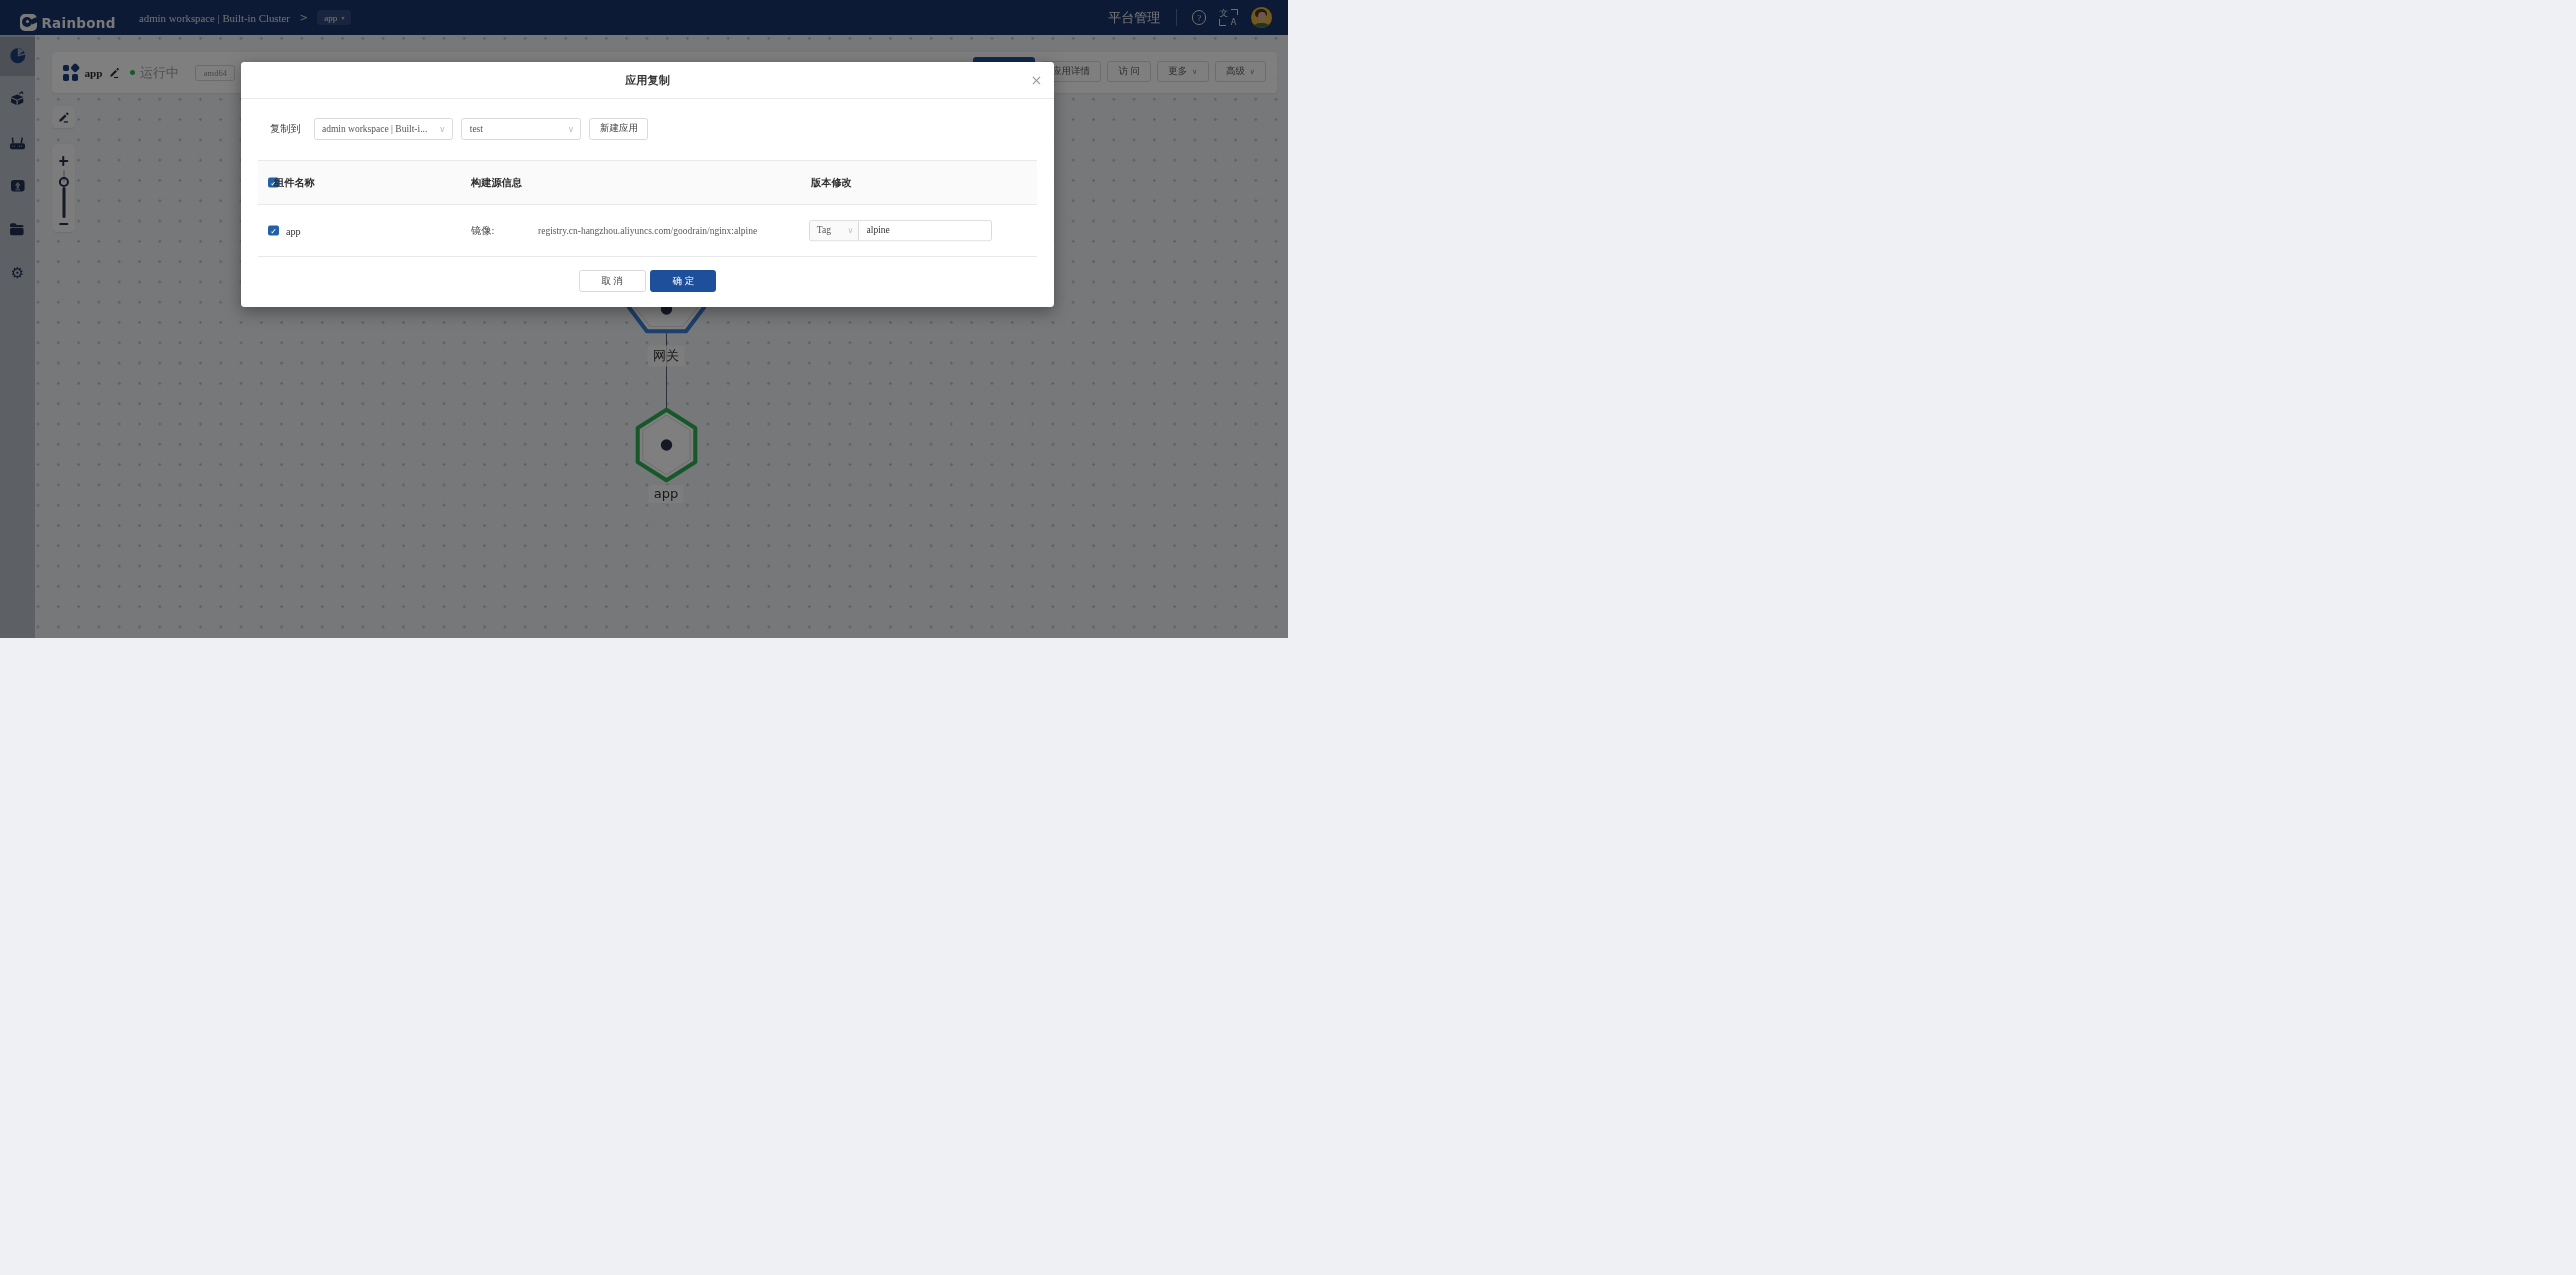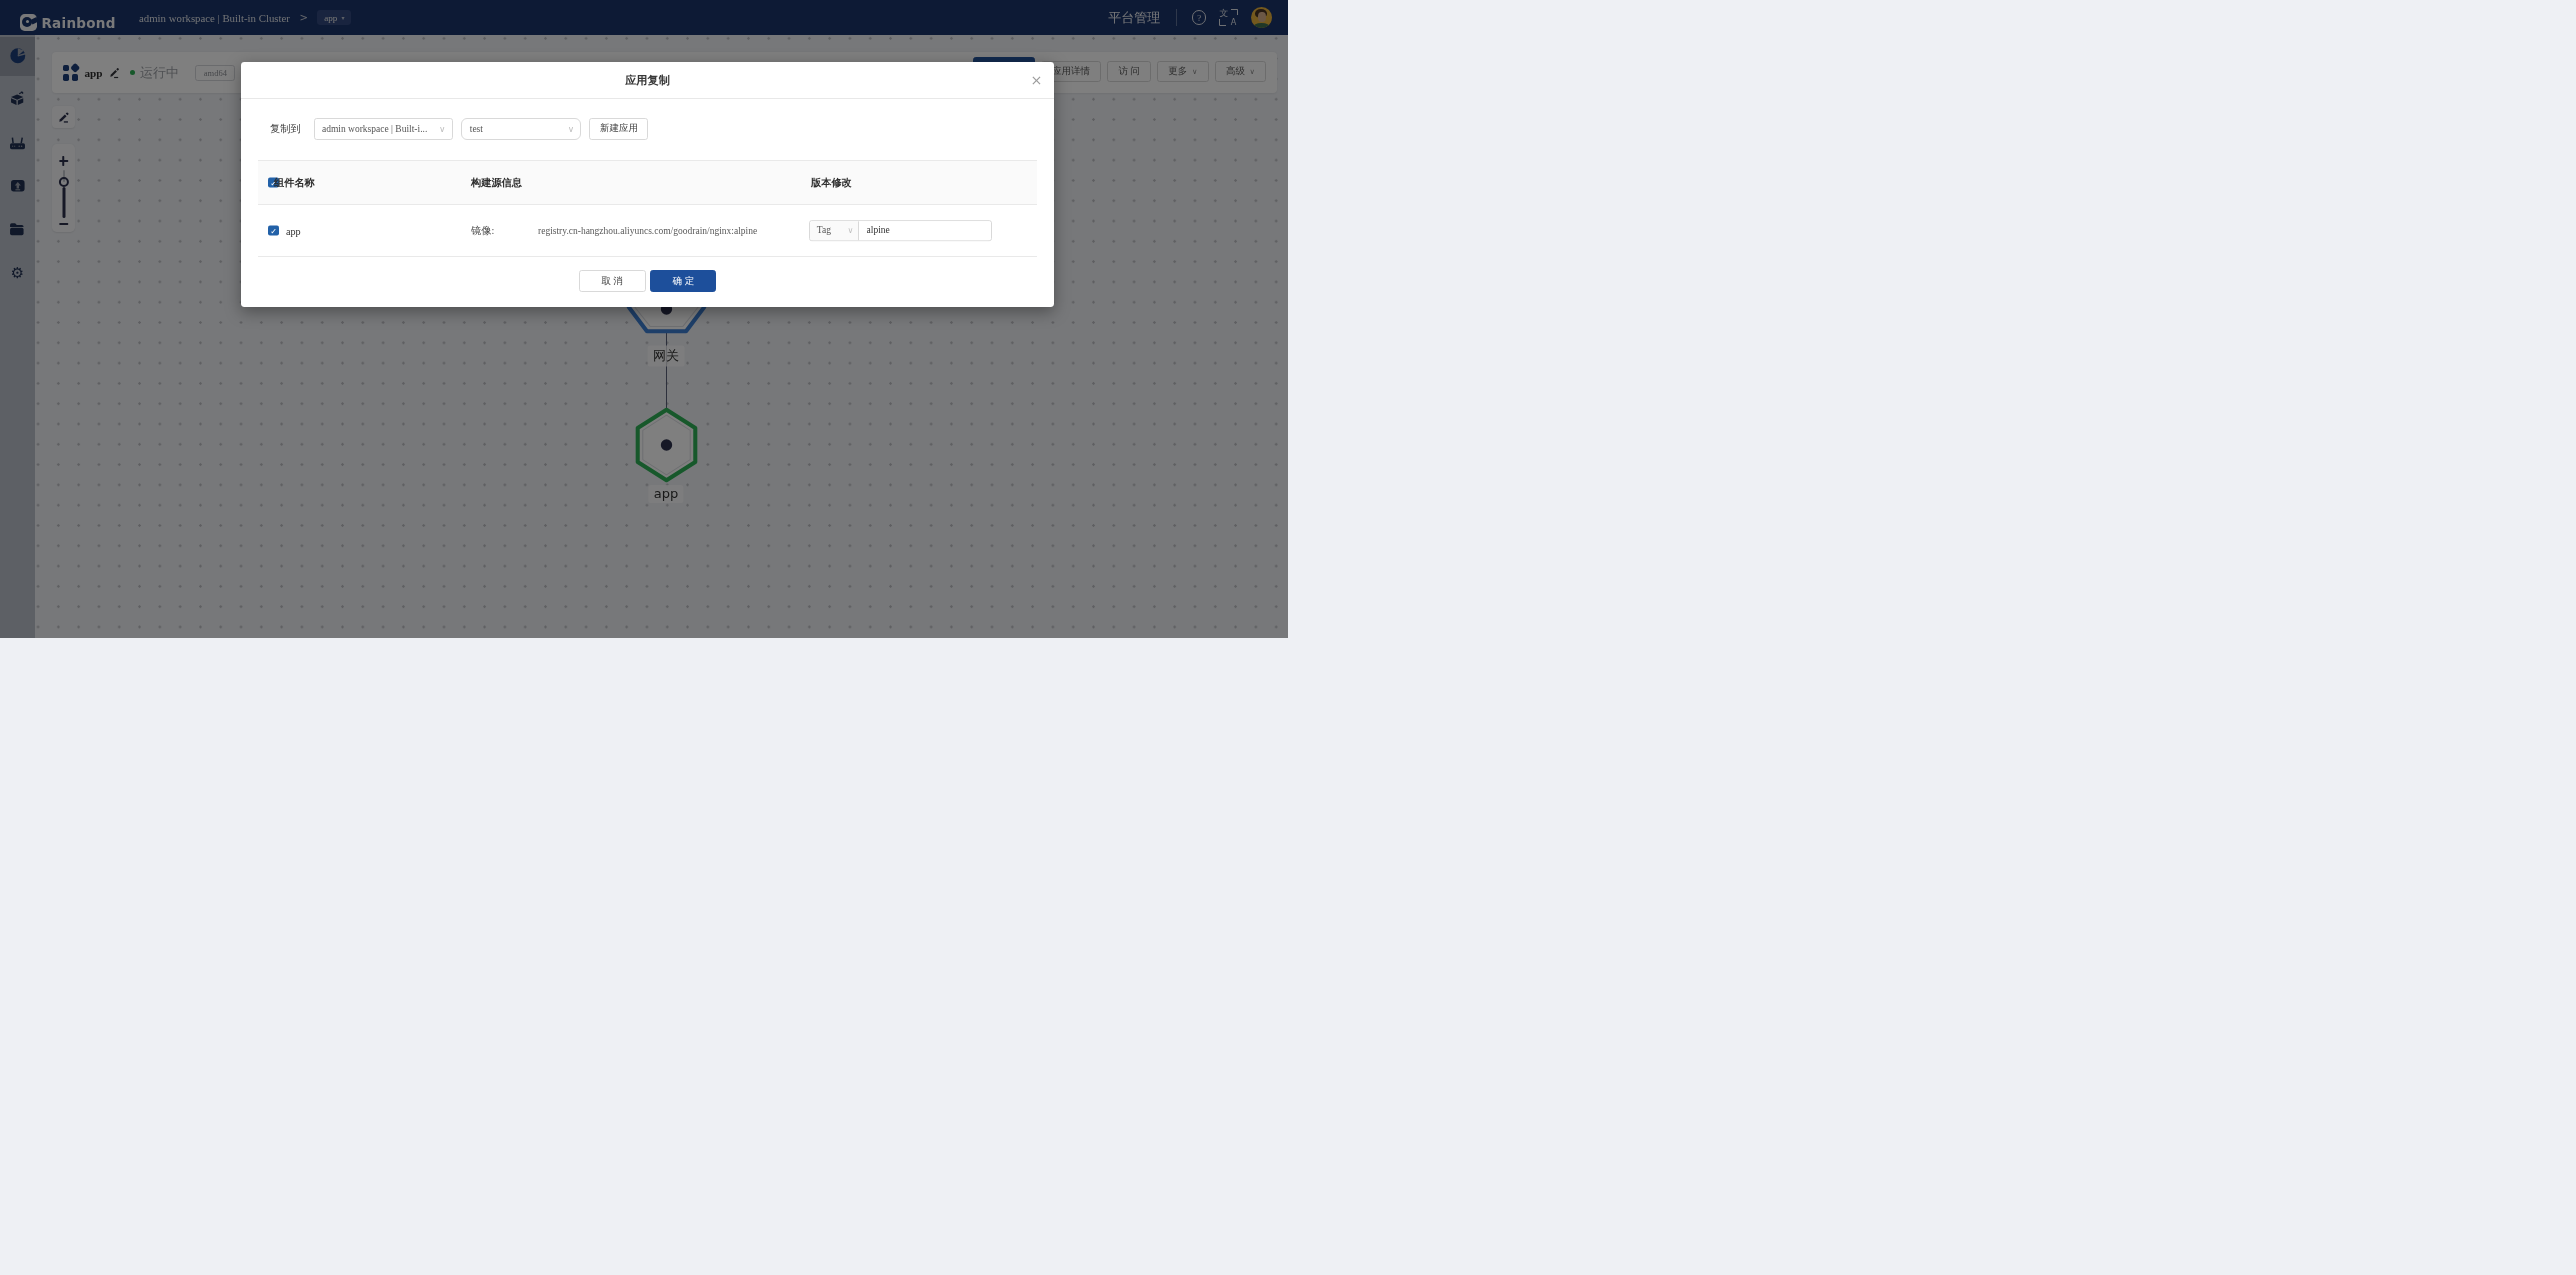--- a/index.html
+++ b/index.html
@@ -95,21 +95,21 @@
     font-size:11.2px; font-weight:bold; color:#383838; }
   .modal-close { position:absolute; right:8.1px; top:8.8px; width:19px; height:19px; display:flex; align-items:center;
     justify-content:center; font-size:14.2px; color:#9b9b9b; cursor:pointer; font-family:"DejaVu Sans",sans-serif; }
 
   .copy-row { position:absolute; left:29px; top:56px; height:21.7px; display:flex; align-items:center; }
   .copy-label { font-size:10.2px; color:#404040; margin-right:13px;text-align:right; }
   .sel { position:relative; height:21.7px; border:0.7px solid #d9d9d9; border-radius:2.7px; background:#fff;
     display:flex; align-items:center; padding:0 19px 0 7.4px; font-size:9.5px; color:#555; cursor:pointer; }
   .sel .chev { position:absolute; right:6.1px; top:50%; transform:translateY(-50%); color:#bfbfbf; font-size:8.8px; font-family:"DejaVu Sans",sans-serif; }
   .sel.workspace { width:139px; margin-right:8.8px; }
-  .sel.app-select { width:120px; margin-right:8.1px;border-radius:6px; }
+  .sel.app-select { width:120px; margin-right:8.1px; }
   .btn { height:21.7px; border:0.7px solid #d9d9d9; border-radius:2.7px; background:#fff; color:#404040; font-size:9.5px;
     display:flex; align-items:center; justify-content:center; cursor:pointer; font-family:"Liberation Serif","DejaVu Serif",serif; }
   .btn-newapp { width:59px; }
 
   .table { position:absolute; left:17px; top:98px; width:779px; }
   .t-header { position:relative; height:45px; background:#fafafa; border-top:0.7px solid #e9e9e9; border-bottom:0.7px solid #e9e9e9; }
   .t-row { position:relative; height:52px; border-bottom:0.7px solid #e9e9e9; background:#fff; }
   .checkbox { position:absolute; left:10.2px; top:50%; transform:translateY(-50%); width:10.8px; height:10.8px;
     background:#2261a8; border-radius:2px; cursor:pointer; display:flex; align-items:center; justify-content:center; }
   .checkbox .chk { color:#fff; font-size:8.1px; line-height:8.1px; font-family:"DejaVu Sans",sans-serif; font-weight:bold; }

